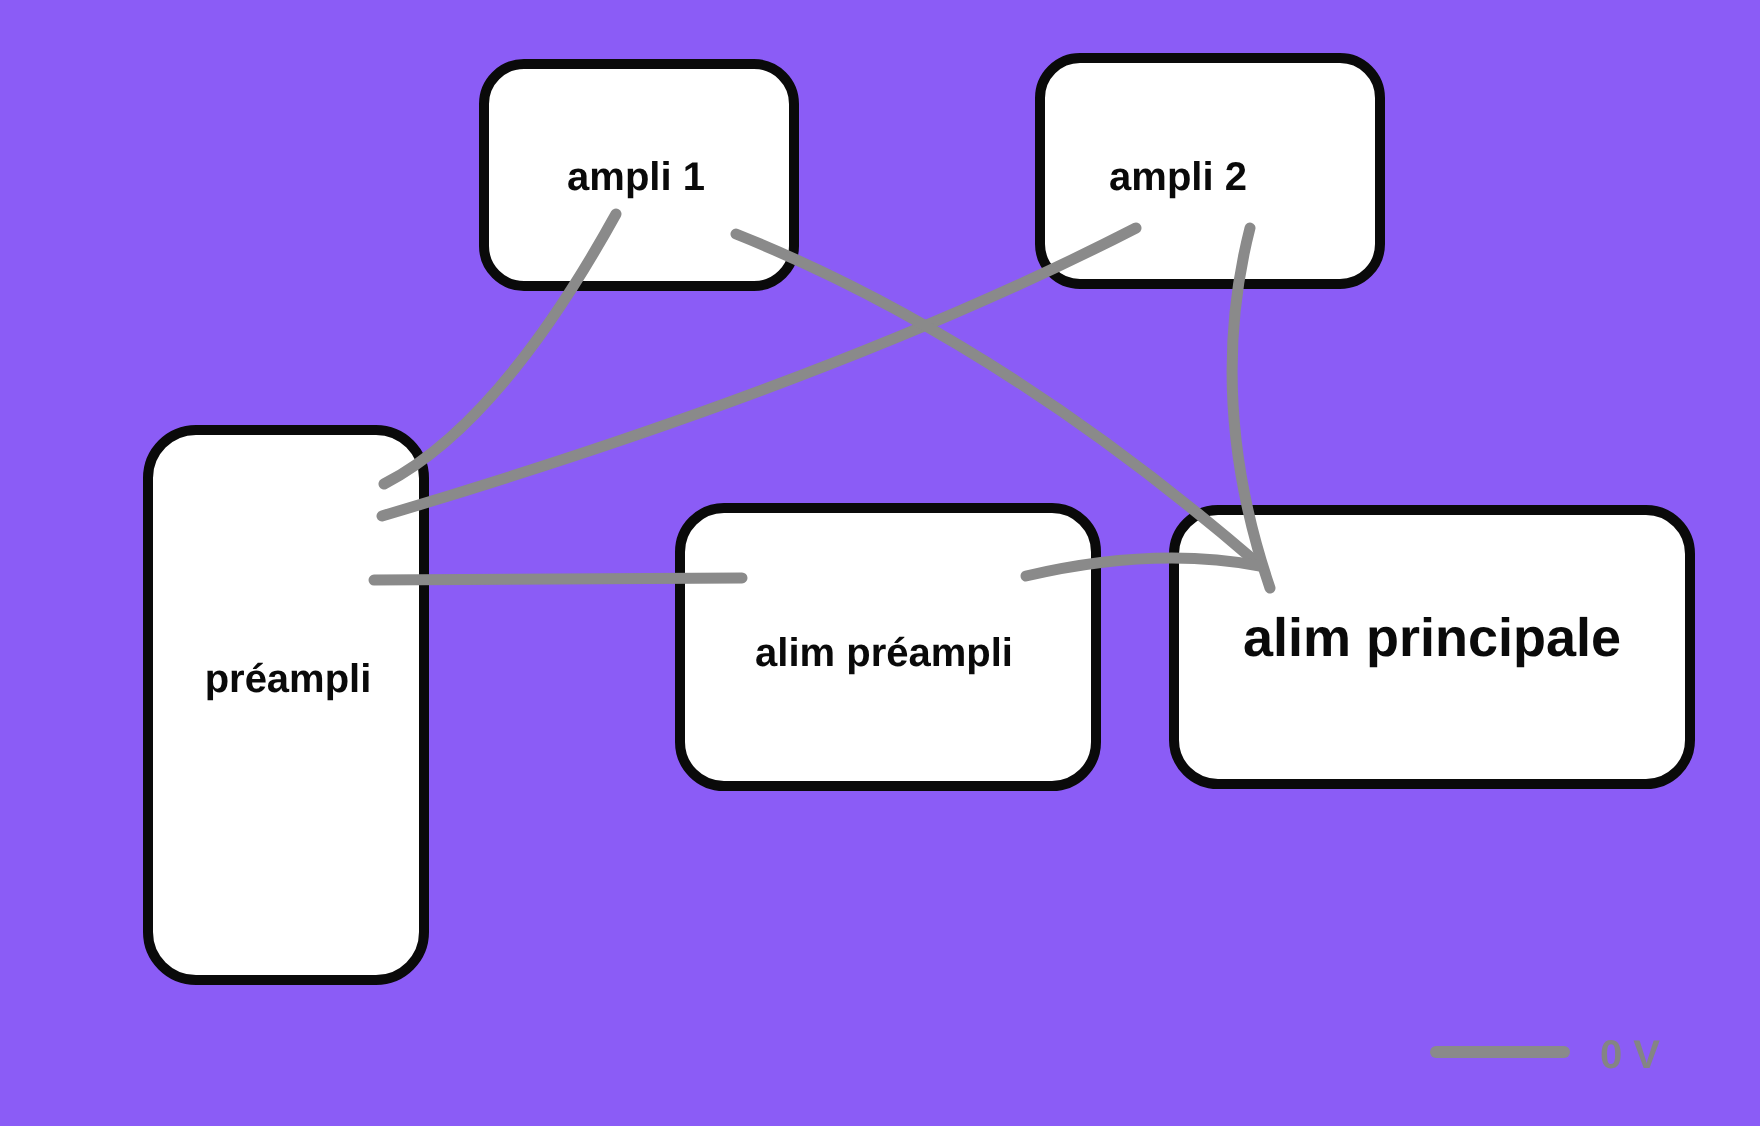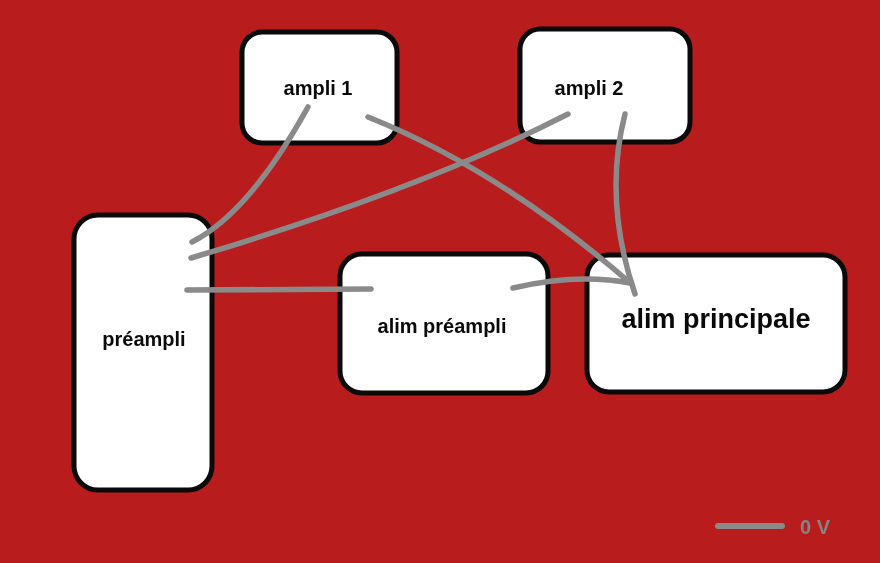--- a/index.html
+++ b/index.html
@@ -4,21 +4,21 @@
 <style>
   html, body {
     margin: 0;
     padding: 0;
     background: #ffffff;
   }
   .stage {
     position: relative;
     width: 880px;
     height: 563px;
-    background: #b91c1c;
+    background: #8b5cf6;
     overflow: hidden;
   }
   svg { display: block; }
   .box {
     fill: #ffffff;
     stroke: #0a0a0a;
     stroke-width: 5;
   }
   .wire {
     fill: none;

